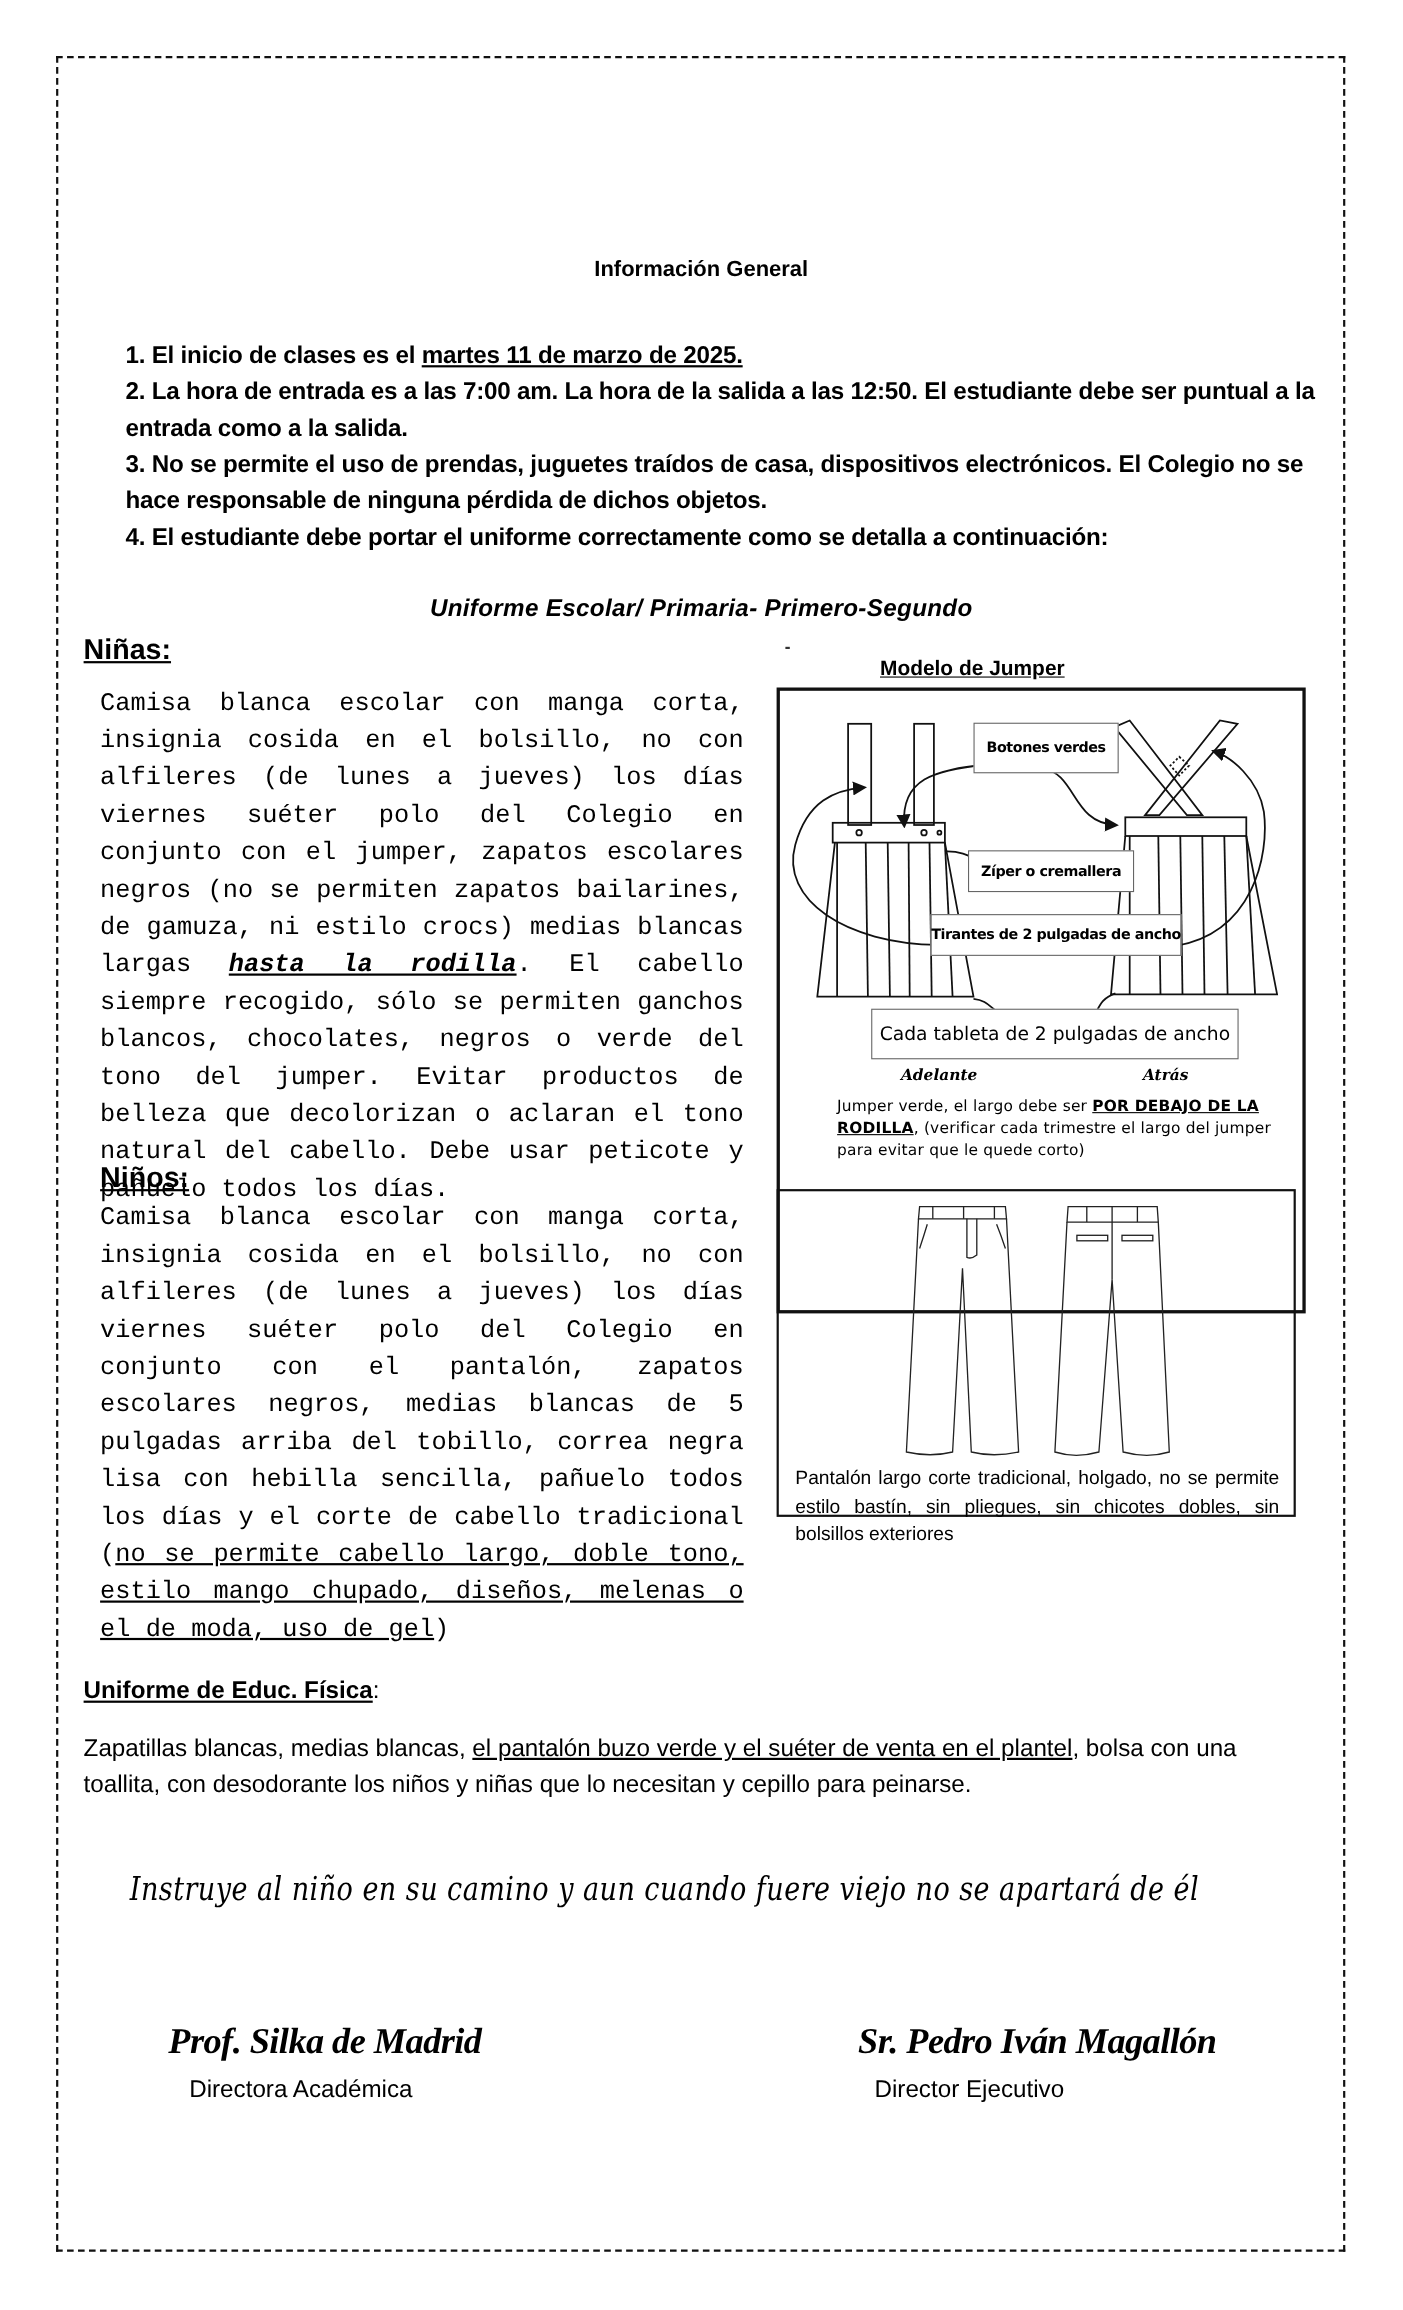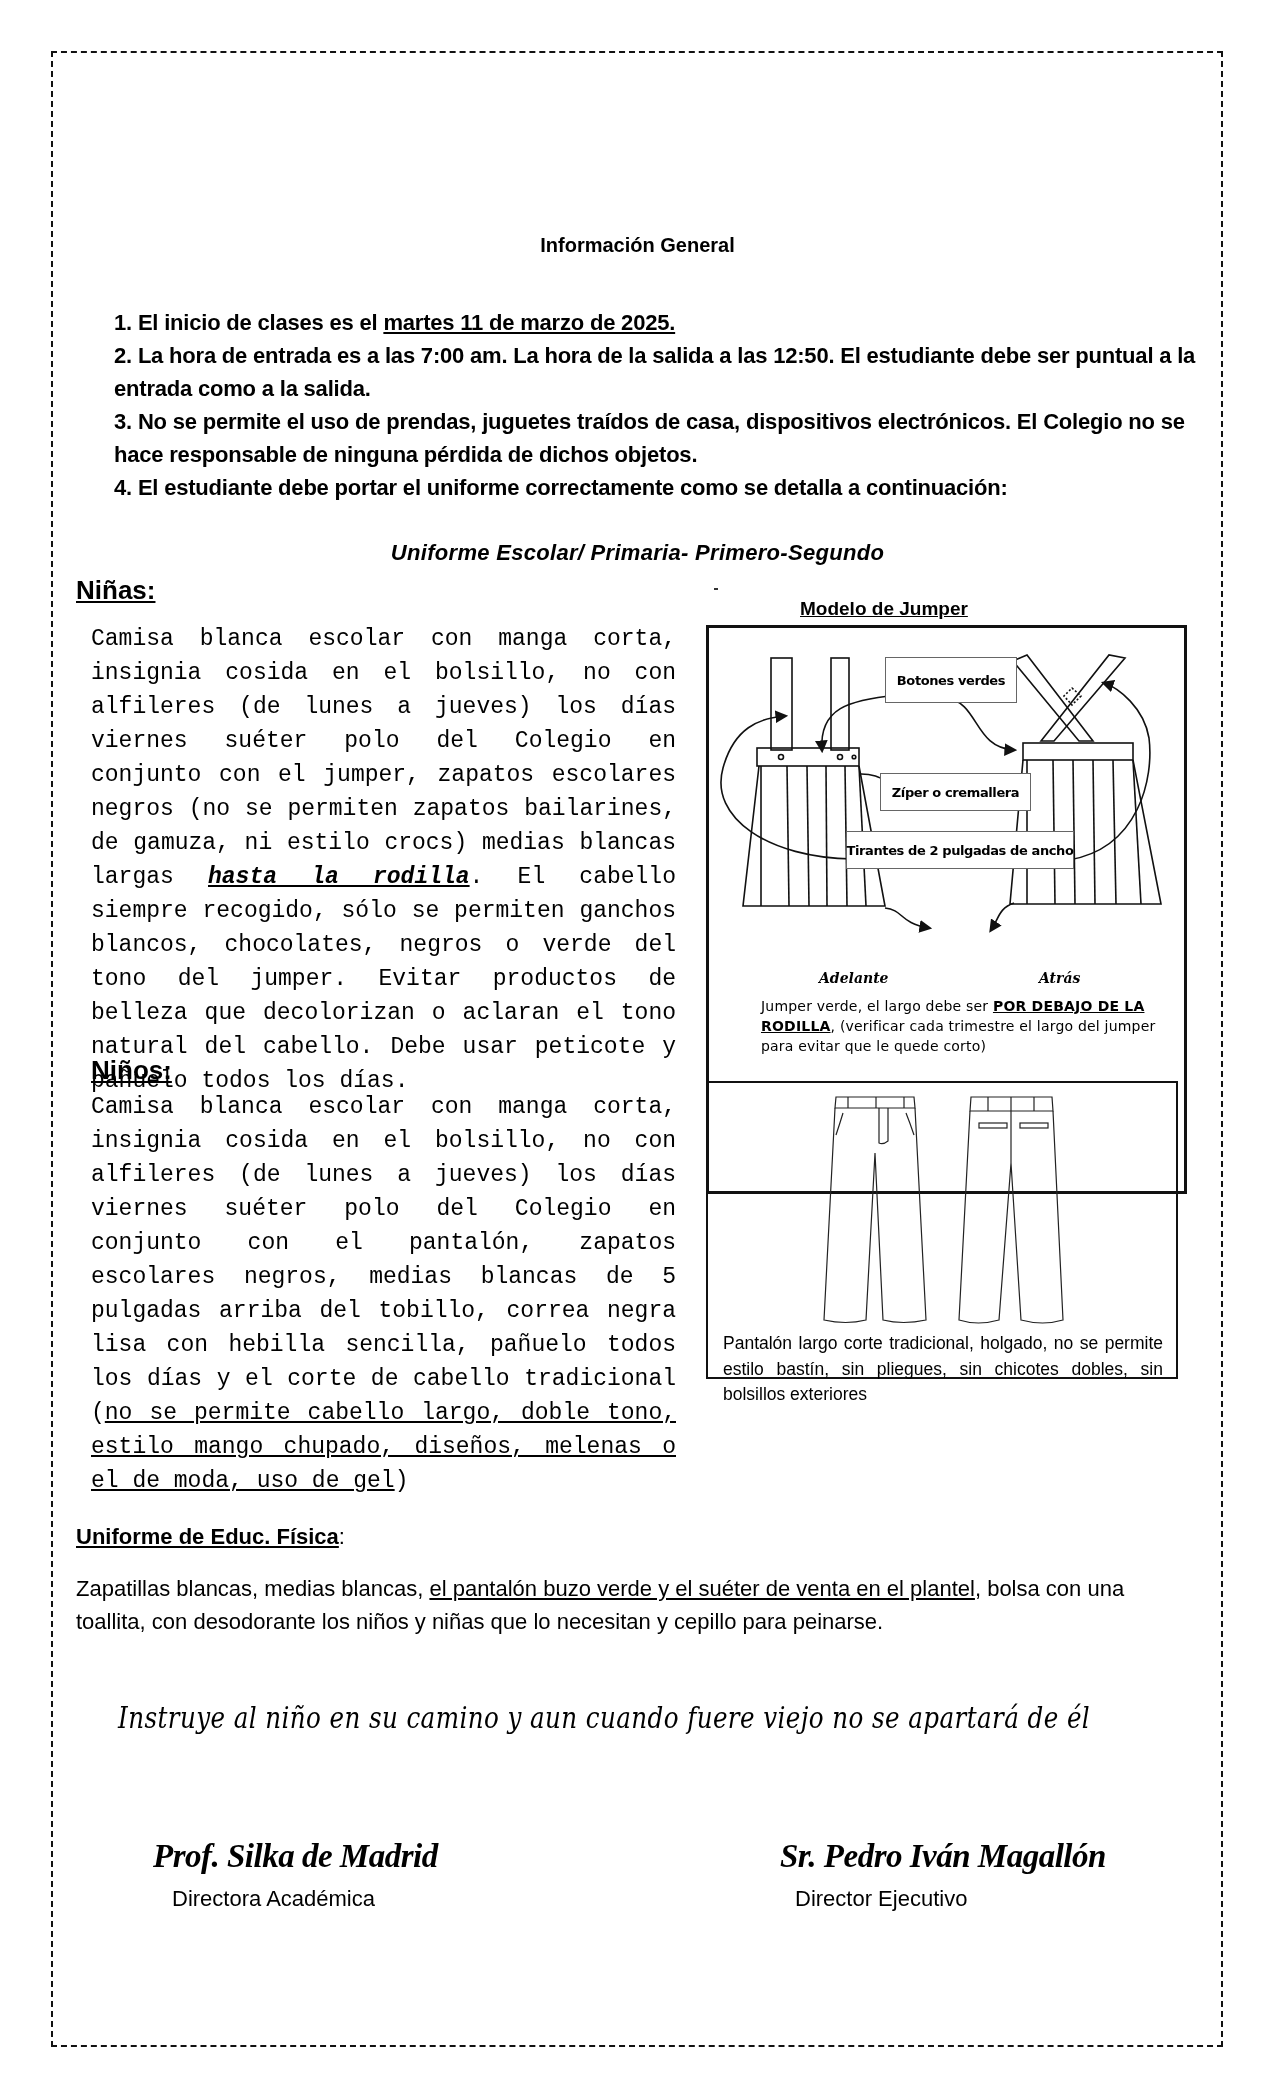--- a/index.html
+++ b/index.html
@@ -136,20 +136,21 @@
       <path d="M150,146 C175,145 180,160 205,162" marker-end="url(#ah)"></path>
       <path d="M144,231 C60,230 0,190 14,140 C25,100 50,90 76,88" marker-end="url(#ah)"></path>
       <path d="M360,232 C430,220 445,150 440,110 C435,80 410,60 395,55" marker-end="url(#ah)"></path>
       <path d="M176,280 C195,282 190,295 220,300" marker-end="url(#ah)"></path>
       <path d="M305,275 C290,280 290,290 282,302" marker-end="url(#ah)"></path>
     </g>
   </svg>
   <div class="jlabel" style="left:176px;top:29px;width:132px;height:46px;">Botones verdes</div>
   <div class="jlabel" style="left:171px;top:145px;width:151px;height:38px;">Zíper o cremallera</div>
   <div class="jlabel" style="left:137px;top:203px;width:228px;height:38px;">Tirantes de 2 pulgadas de ancho</div>
+  <div class="jlabel plain" style="left:83px;top:289px;width:334px;height:46px;">Cada tableta de 2 pulgadas de ancho</div>
   <div class="script-small" style="left:110px;top:342px;">Adelante</div>
   <div class="script-small" style="left:330px;top:342px;">Atrás</div>
   <div class="jumper-note">
     <span>Jumper verde, el largo debe ser </span><b>POR DEBAJO DE LA RODILLA</b><span>, (verificar cada trimestre el largo del jumper para evitar que le quede corto)</span>
   </div>
 </div>
 
 <div class="abs pants-box">
   <svg width="468" height="345" viewBox="0 0 468 345">
     <g fill="none" stroke="#222" stroke-width="1.2">

